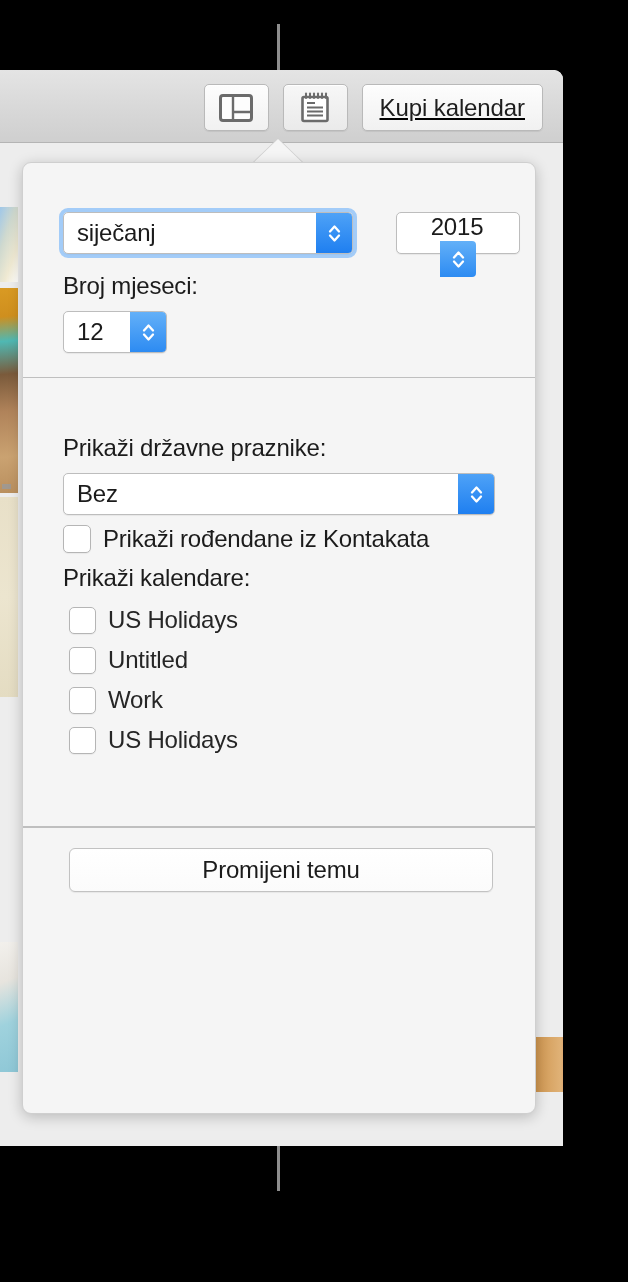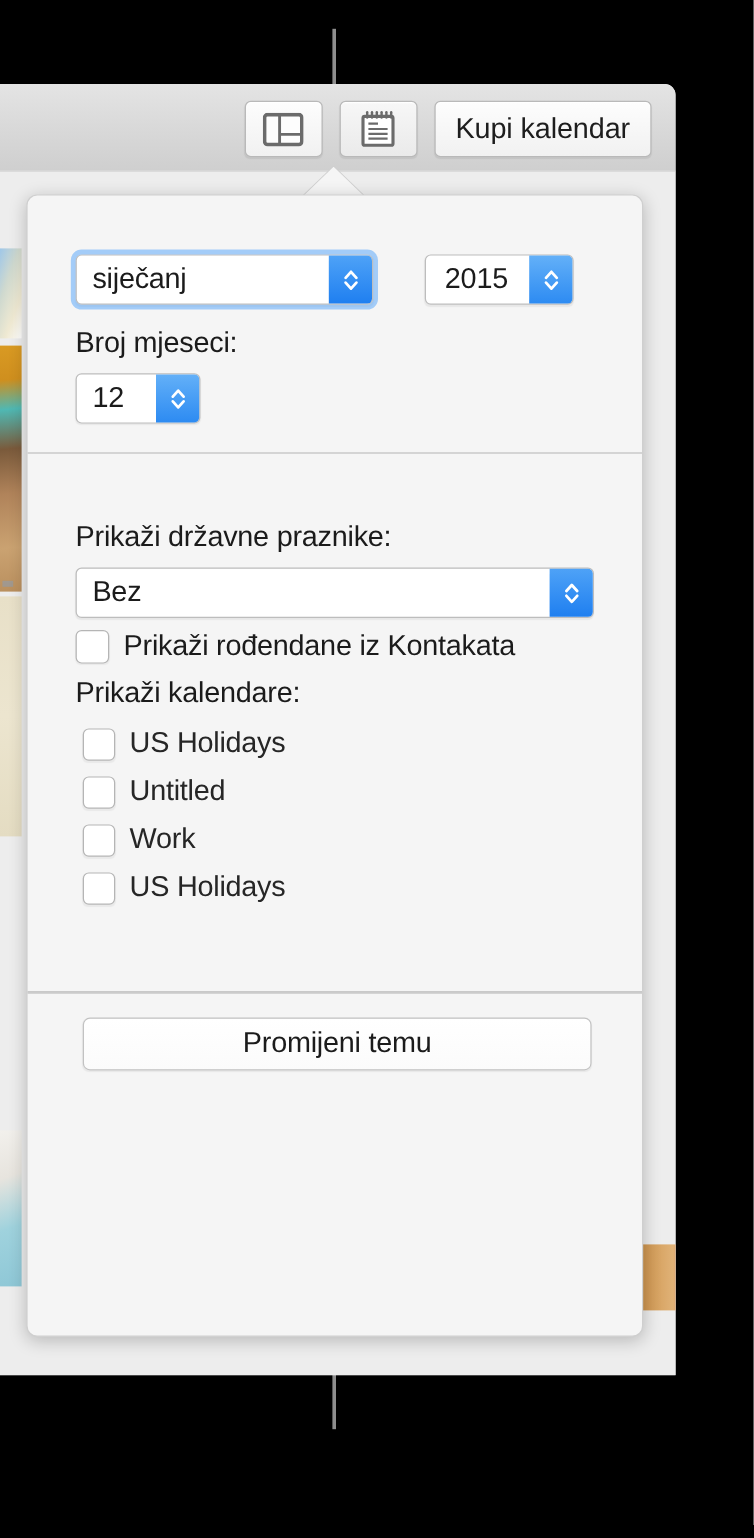--- a/index.html
+++ b/index.html
@@ -26,21 +26,21 @@
     overflow:hidden;
   }
   .titlebar{
     position:absolute;left:0;top:0;width:563px;height:72px;
     background:linear-gradient(to bottom,#e4e4e4 0%,#d8d8d8 55%,#cfcfcf 100%);
     border-bottom:1px solid #b4b4b4;
     border-top-right-radius:9px;
   }
   .toolbar-items{
     position:absolute;right:20px;top:14px;
-    display:flex;align-items:flex-start;gap:14px;
+    display:flex;align-items:flex-start;gap:14px;text-decoration:underline;
   }
   .tb-btn{
     background:linear-gradient(to bottom,#fdfdfd,#f1f1f1);
     border:1px solid #b9b9b9;
     border-radius:5px;
     box-shadow:0 1px 0 rgba(255,255,255,.9) inset,0 1px 1px rgba(0,0,0,.07);
     display:flex;align-items:center;justify-content:center;
     cursor:default;
   }
   .tb-icon-btn{width:63px;height:45px;}
@@ -229,32 +229,32 @@
   </div>
 
   <div class="pop-arrow-outline"></div>
   <div class="pop-arrow"></div>
 
   <div class="popover">
 
     <div class="sec sec1">
 
       <div class="row gap14">
-        <div class="popupbtn" style="width:248px;">
+        <div class="popupbtn" style="width:290px;">
           <span class="pv">siječanj</span>
           <span class="arrowbox">
             <svg width="15" height="23" viewBox="0 0 15 23">
               <polyline points="3,9.5 7.5,4.5 12,9.5" fill="none" stroke="#ffffff" stroke-width="2.3" stroke-linecap="round" stroke-linejoin="round"></polyline>
               <polyline points="3,13.5 7.5,18.5 12,13.5" fill="none" stroke="#ffffff" stroke-width="2.3" stroke-linecap="round" stroke-linejoin="round"></polyline>
             </svg>
           </span>
           <span class="focusring"></span>
         </div>
 
-        <div class="popupbtn" style="width:124px;margin-left:43px;">
+        <div class="popupbtn" style="width:124px;margin-left:43px;flex-direction:column;">
           <span class="pv" style="text-align:center;padding-left:0;padding-right:2px;">2015</span>
           <span class="stepperbox">
             <svg width="15" height="23" viewBox="0 0 15 23">
               <polyline points="3,9.5 7.5,4.5 12,9.5" fill="none" stroke="#ffffff" stroke-width="2.3" stroke-linecap="round" stroke-linejoin="round"></polyline>
               <polyline points="3,13.5 7.5,18.5 12,13.5" fill="none" stroke="#ffffff" stroke-width="2.3" stroke-linecap="round" stroke-linejoin="round"></polyline>
             </svg>
           </span>
         </div>
       </div>
 

